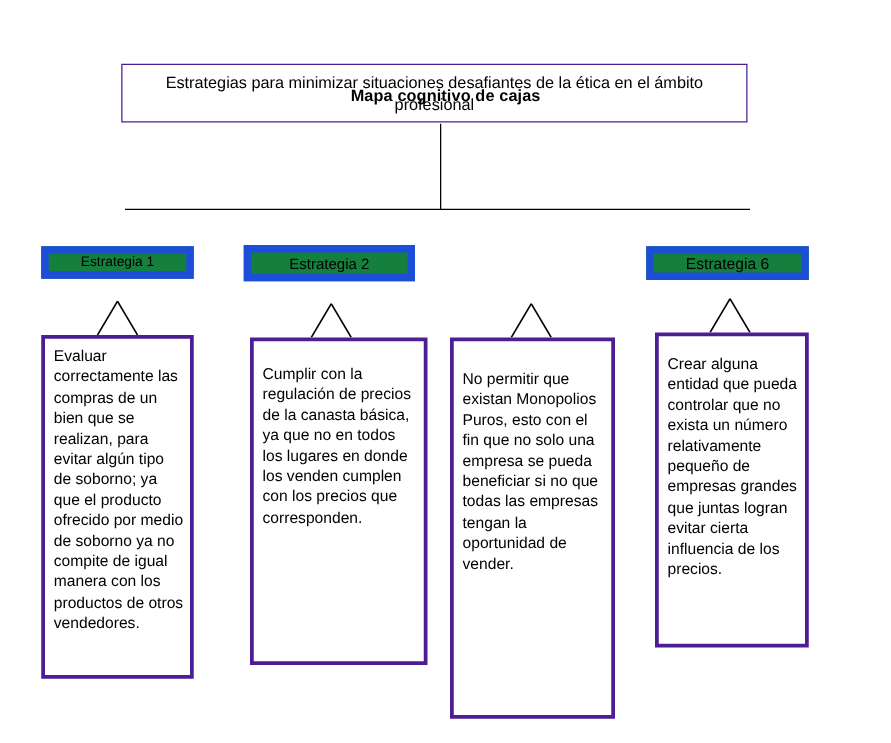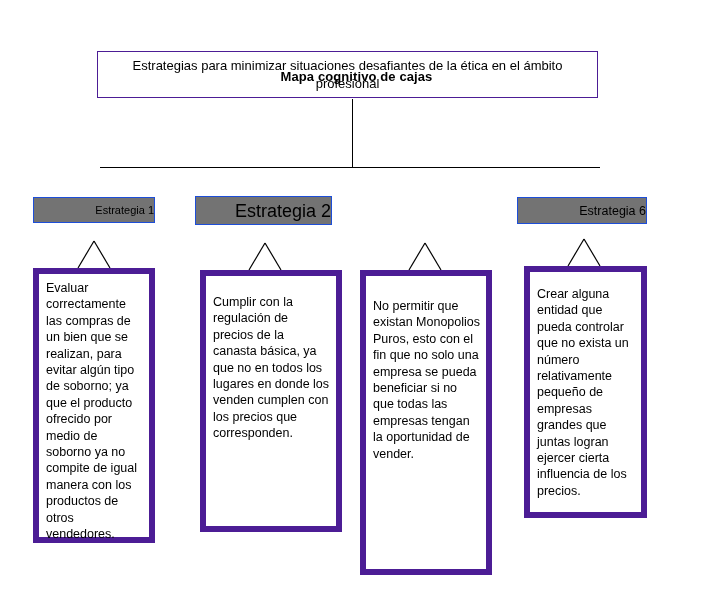--- a/index.html
+++ b/index.html
@@ -61,34 +61,34 @@
   .bus-line {
     position: absolute;
     left: 100px;
     top: 167px;
     width: 500px;
     height: 1px;
     background: #000000;
   }
   .label-box {
     position: absolute;
-    border: 1px solid #1d4ed8;
+    border: 6px solid #1d4ed8;
     box-sizing: border-box;
     display: flex;
     align-items: center;
-    justify-content: flex-end;
-    background: #737373;
+    justify-content: center;
+    background: #15803d;
   }
   .label-box-text {
     text-align: center;
     line-height: 14px;
   }
   .content-box {
     position: absolute;
-    border: 6px solid #4c1d95;
+    border: 3px solid #4c1d95;
     box-sizing: border-box;
     background: #ffffff;
   }
   .content-box-text {
     font-size: 12.5px;
     line-height: 16.4px;
     padding: 6px 5px 0 7px;
     text-align: left;
   }
   .tri {
@@ -97,21 +97,21 @@
   }
   .tri line {
     stroke: #000000;
     stroke-width: 1.2;
     fill: none;
   }
   
   #label-1 { left: 33px;  top: 197px; width: 122px; height: 26px; }
   #label-1 .label-box-text { font-size: 11px; }
   #label-2 { left: 195px; top: 196px; width: 137px; height: 29px; }
-  #label-2 .label-box-text { font-size: 18px; }
+  #label-2 .label-box-text { font-size: 12px; }
   #label-3 { left: 363px; top: 198px; width: 128px; height: 26px; }
   #label-3 .label-box-text { font-size: 12px; }
   #label-4 { left: 517px; top: 197px; width: 130px; height: 27px; }
   #label-4 .label-box-text { font-size: 12.5px; }
 
   #content-1 { left: 33px;  top: 268px; width: 122px; height: 275px; }
   #content-2 { left: 200px; top: 270px; width: 142px; height: 262px; }
   #content-3 { left: 360px; top: 270px; width: 132px; height: 305px; }
   #content-4 { left: 524px; top: 266px; width: 123px; height: 252px; }
 
@@ -164,16 +164,16 @@
   <div class="content-box" id="content-1">
     <div class="content-box-text" style="padding-top: 6px;">Evaluar correctamente las compras de un bien que se realizan, para evitar algún tipo de soborno; ya que el producto ofrecido por medio de soborno ya no compite de igual manera con los productos de otros vendedores.</div>
   </div>
   <div class="content-box" id="content-2">
     <div class="content-box-text" style="padding-top: 18px;">Cumplir con la regulación de precios de la canasta básica, ya que no en todos los lugares en donde los venden cumplen con los precios que corresponden.</div>
   </div>
   <div class="content-box" id="content-3">
     <div class="content-box-text" style="padding-top: 22px;">No permitir que existan Monopolios Puros, esto con el fin que no solo una empresa se pueda beneficiar si no que todas las empresas tengan la oportunidad de vender.</div>
   </div>
   <div class="content-box" id="content-4">
-    <div class="content-box-text" style="padding-top: 14px;">Crear alguna entidad que pueda controlar que no exista un número relativamente pequeño de empresas grandes que juntas logran ejercer cierta influencia de los precios.</div>
+    <div class="content-box-text" style="padding-top: 14px;">Crear alguna entidad que pueda controlar que no exista un número relativamente pequeño de empresas grandes que juntas logran evitar cierta influencia de los precios.</div>
   </div>
 
 </div>
 
 </body></html>

